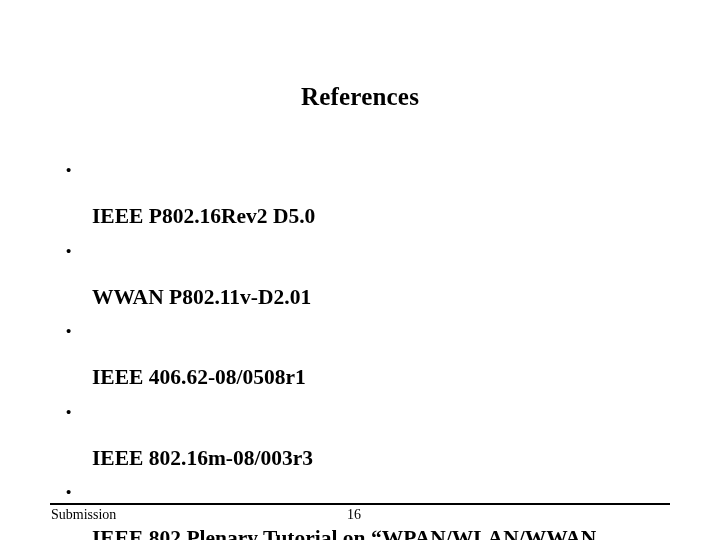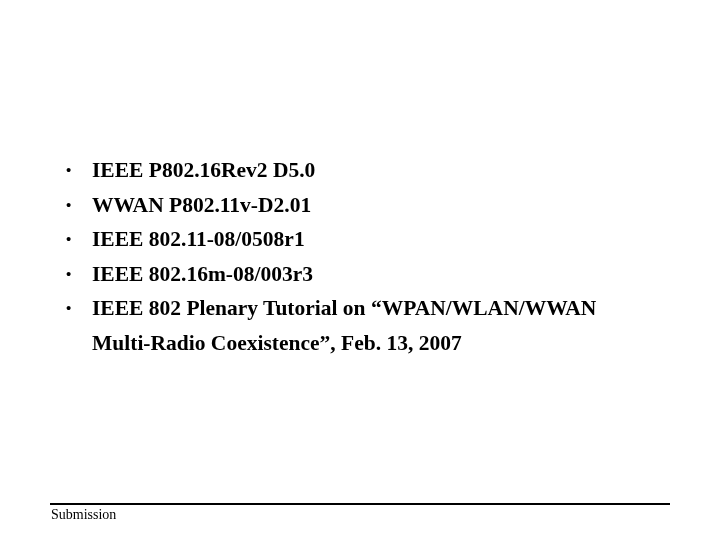--- a/index.html
+++ b/index.html
@@ -80,20 +80,21 @@
     flex: 0 0 34px;
     text-align: left;
     padding-left: 8px;
     font-size: 15px;
     line-height: 34.5px;
     box-sizing: border-box;
   }
   .bullet-text {
     flex: 1 1 auto;
     white-space: pre-line;
+    margin-top: 46px;
   }
 
   
   .footer {
     position: absolute;
     left: 50px;
     top: 503px;
     width: 620px;
     border-top: 2.2px solid #000000;
     height: 20px;
@@ -126,50 +127,52 @@
     top: 2px;
     white-space: nowrap;
   }
 </style>
 </head>
 <body>
 
 <div class="slide">
 
 
+  <div class="title">References</div>
 
   <div class="body-block">
 
     <div class="bullet-row">
       <span class="bullet-mark">•</span>
       <span class="bullet-text">IEEE P802.16Rev2 D5.0</span>
     </div>
 
     <div class="bullet-row">
       <span class="bullet-mark">•</span>
       <span class="bullet-text">WWAN P802.11v-D2.01</span>
     </div>
 
     <div class="bullet-row">
       <span class="bullet-mark">•</span>
-      <span class="bullet-text">IEEE 802.11-08/0508r1</span>
+      <span class="bullet-text">IEEE 406.62-08/0508r1</span>
     </div>
 
     <div class="bullet-row">
       <span class="bullet-mark">•</span>
       <span class="bullet-text">IEEE 802.16m-08/003r3</span>
     </div>
 
     <div class="bullet-row">
       <span class="bullet-mark">•</span>
       <span class="bullet-text">IEEE 802 Plenary Tutorial on “WPAN/WLAN/WWAN
 Multi-Radio Coexistence”, Feb. 13, 2007</span>
     </div>
 
   </div>
 
   <div class="footer">
     <div class="footer-inner">
       <span class="footer-left">Submission</span>
+      <span class="footer-center">16</span>
     </div>
   </div>
 
 </div>
 
 </body></html>

